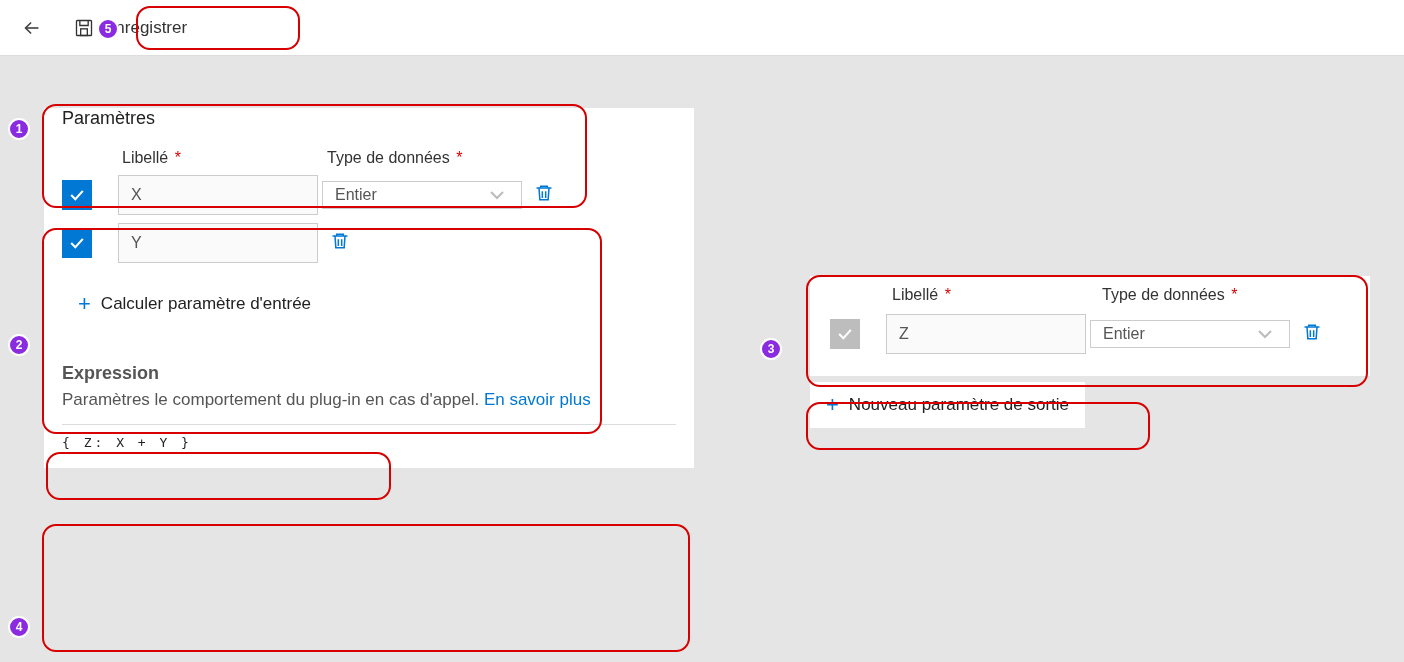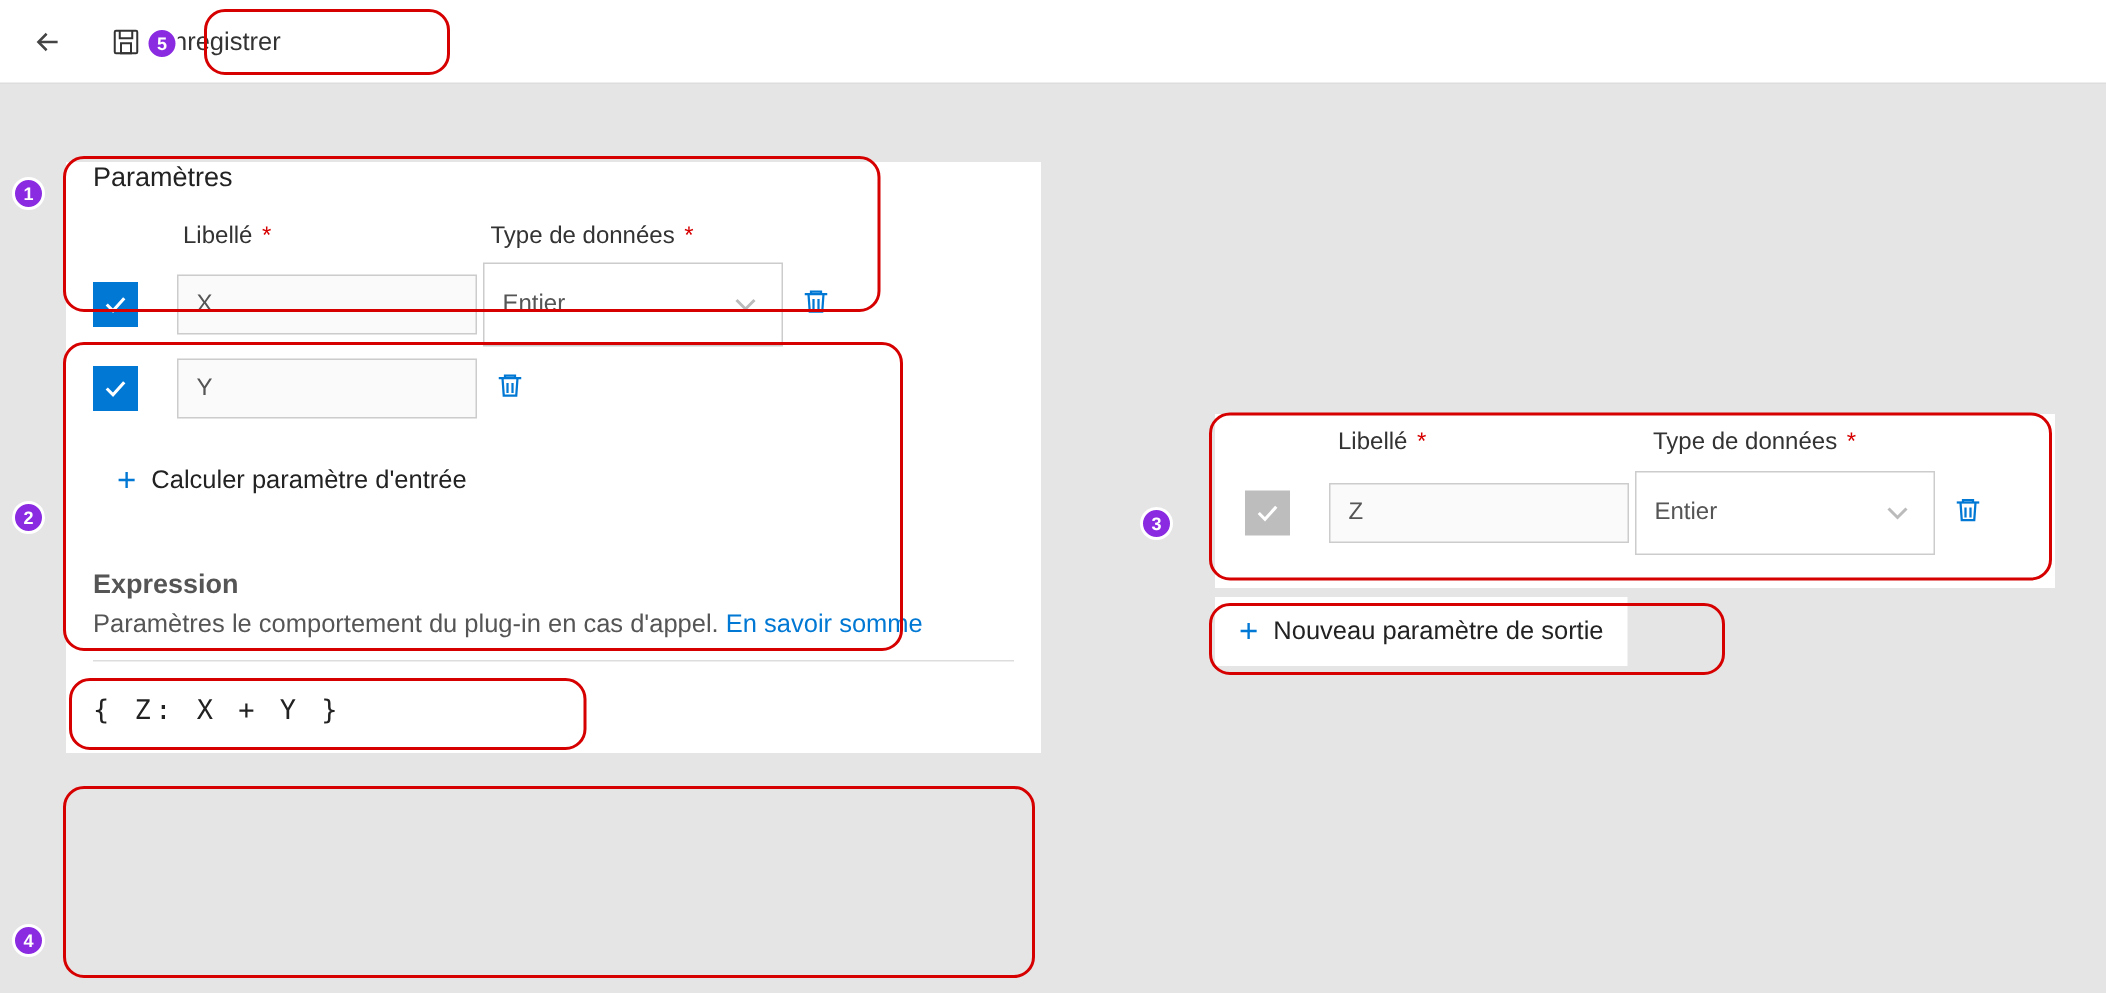--- a/index.html
+++ b/index.html
@@ -146,21 +146,21 @@
       border: 1px solid #ccc;
       height: 40px;
       width: 200px;
       padding: 0 12px;
       font-size: 16px;
       background: #fafafa;
       color: #555;
     }
     .param-select {
       border: 1px solid #ccc;
-      height: 56px;
+      height: 28px;
       width: 200px;
       margin-left: 4px;
       padding: 0 12px;
       font-size: 16px;
       display: flex;
       align-items: center;
       justify-content: space-between;
       background: #fff;
       color: #555;
       cursor: pointer;
@@ -195,25 +195,25 @@
     }
     .section-expr p {
       font-size: 17px;
       color: #555;
       margin-top: 6px;
       margin-bottom: 14px;
     }
     .link { color: #0078d4; cursor: pointer; }
     .expr-box {
       font-family: Consolas, monospace;
-      font-size: 18px;
+      font-size: 13px;
       letter-spacing: 3px;
       color: #222;
       border-top: 1px solid #ddd;
-      padding-top: 22px;
+      padding-top: 10px;
     }
 
     
     .panel-right {
       left: 810px;
       top: 220px;
       background: transparent;
     }
     .right-inner {
       background: #fff;
@@ -310,21 +310,21 @@
 
       <button class="add-btn">
         <span class="plus-ico">+</span>
         <span>Calculer paramètre d'entrée</span>
       </button>
     </div>
 
     <div class="section-expr">
       <h3>Expression</h3>
       <p>
-        <span>Paramètres le comportement du plug-in en cas d'appel. </span><span class="link">En savoir somme</span>
+        <span>Paramètres le comportement du plug-in en cas d'appel. </span><span class="link">En savoir plus</span>
       </p>
       <div class="expr-box">{ Z: X + Y }</div>
     </div>
   </div>
 
   <div class="panel-right">
     <div class="right-inner">
       <div class="out-headers">
         <div class="out-col-check"></div>
         <div class="out-col-label"><span>Libellé</span> <span class="req">*</span></div>

